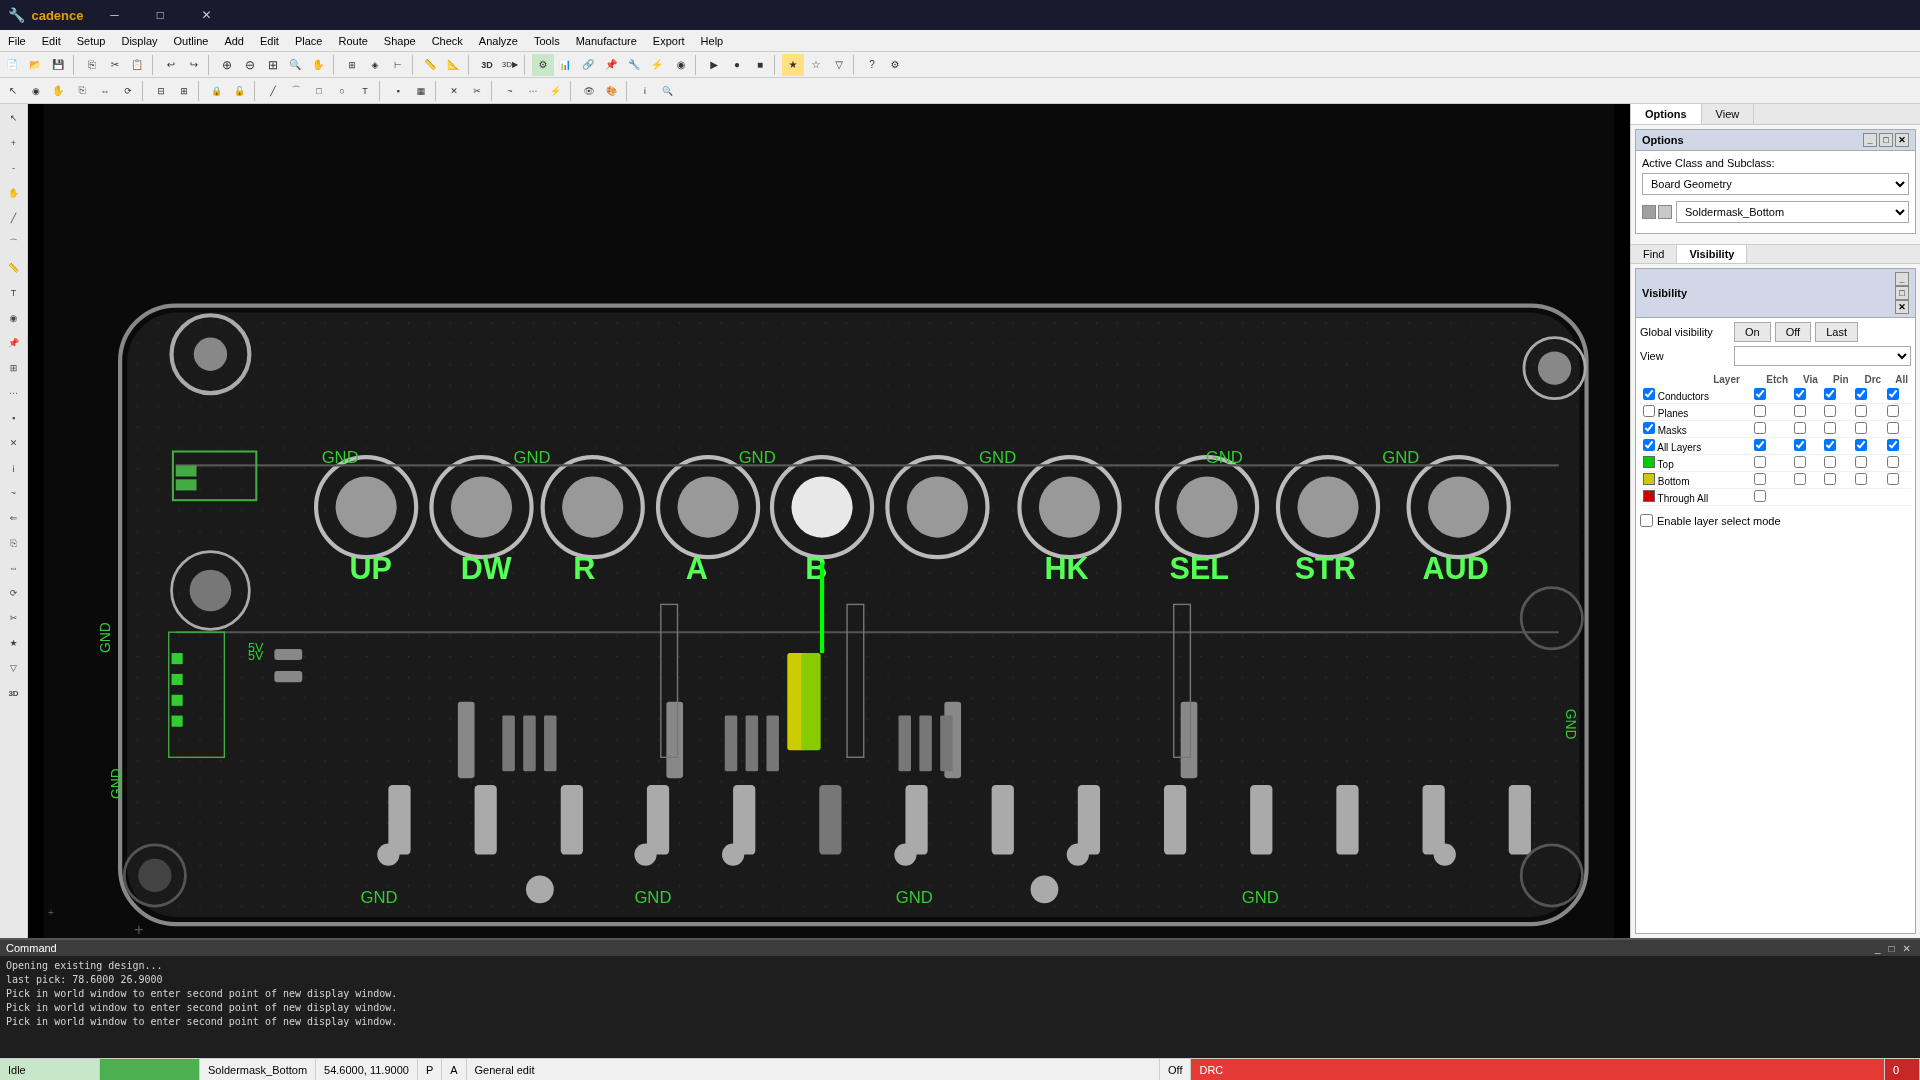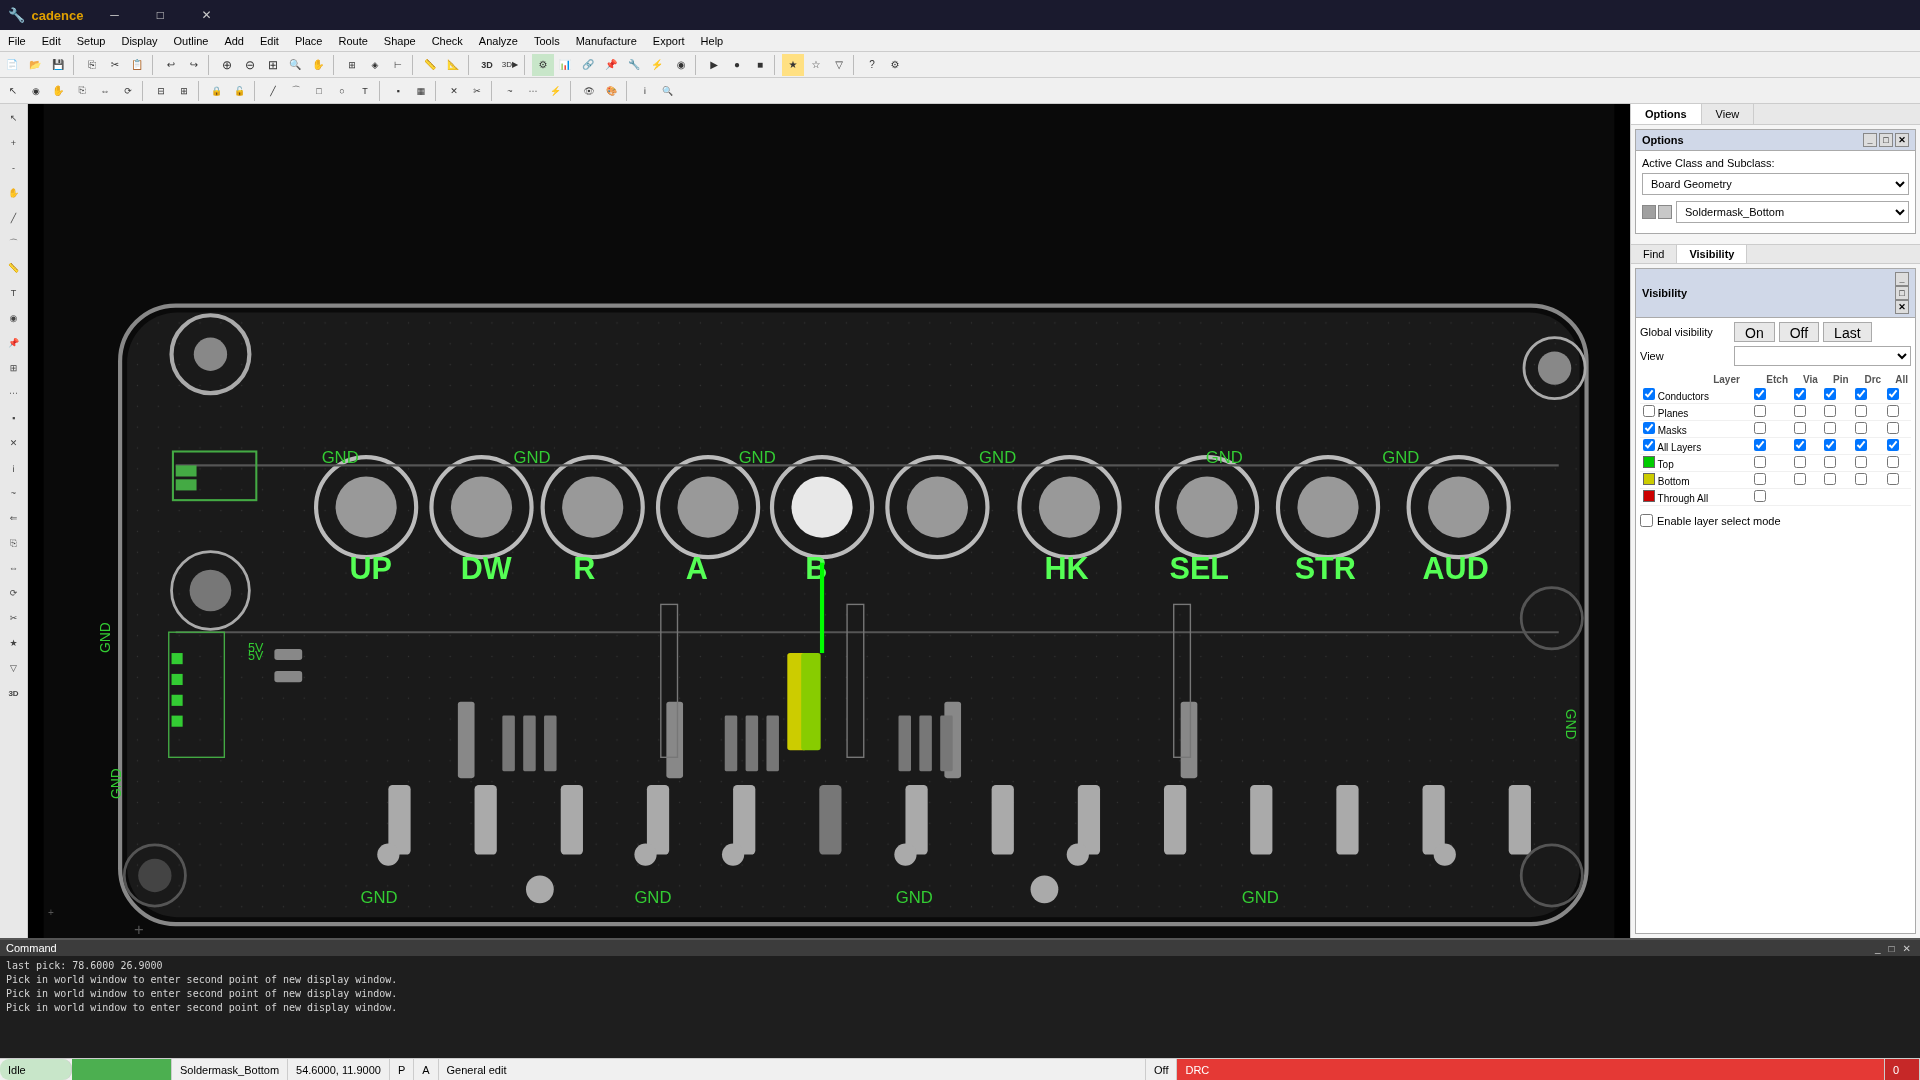--- a/index.html
+++ b/index.html
@@ -200,21 +200,21 @@
 
     .global-vis-row {
       display: flex;
       align-items: center;
       gap: 4px;
       margin-bottom: 4px;
     }
     .vis-label { font-size: 11px; width: 90px; }
     .vis-btn {
       padding: 2px 10px;
-      font-size: 14px;
+      font-size: 11px;
       border: 1px solid #aaa;
       background: #e8e8e8;
       cursor: pointer;
       height: 20px;
     }
 
     .view-row {
       display: flex;
       align-items: center;
       gap: 4px;
@@ -275,21 +275,21 @@
       align-items: center;
       font-size: 11px;
     }
     .status-cell {
       padding: 0 8px;
       height: 100%;
       display: flex;
       align-items: center;
       border-right: 1px solid #ccc;
     }
-    .status-cell.idle { background: #c8e6c9; width: 72px; border-radius: 9px; }
+    .status-cell.idle { background: #c8e6c9; width: 100px; }
     .status-cell.green-bar { background: #4caf50; width: 120px; color: #fff; }
     .status-cell.drc-red { background: #e53935; color: #fff; flex: 1; }
     .status-cell.drc-count { background: #e53935; color: #fff; padding-right: 20px; }
 
     
     ::-webkit-scrollbar { width: 8px; height: 8px; }
     ::-webkit-scrollbar-track { background: #f0f0f0; }
     ::-webkit-scrollbar-thumb { background: #aaa; }
   </style>
 </head>
@@ -781,20 +781,21 @@
 <div id="command-panel">
   <div class="cmd-header">
     <span>Command</span>
     <div class="cmd-header-btns">
       <span class="cmd-header-btn">_</span>
       <span class="cmd-header-btn">□</span>
       <span class="cmd-header-btn">✕</span>
     </div>
   </div>
   <div id="command-output">
+    <div>Opening existing design...</div>
     <div>last pick:  78.6000 26.9000</div>
     <div>Pick in world window to enter second point of new display window.</div>
     <div>Pick in world window to enter second point of new display window.</div>
     <div>Pick in world window to enter second point of new display window.</div>
   </div>
 </div>
 
 <div id="statusbar">
   <div class="status-cell idle">
     <span>Idle</span>

